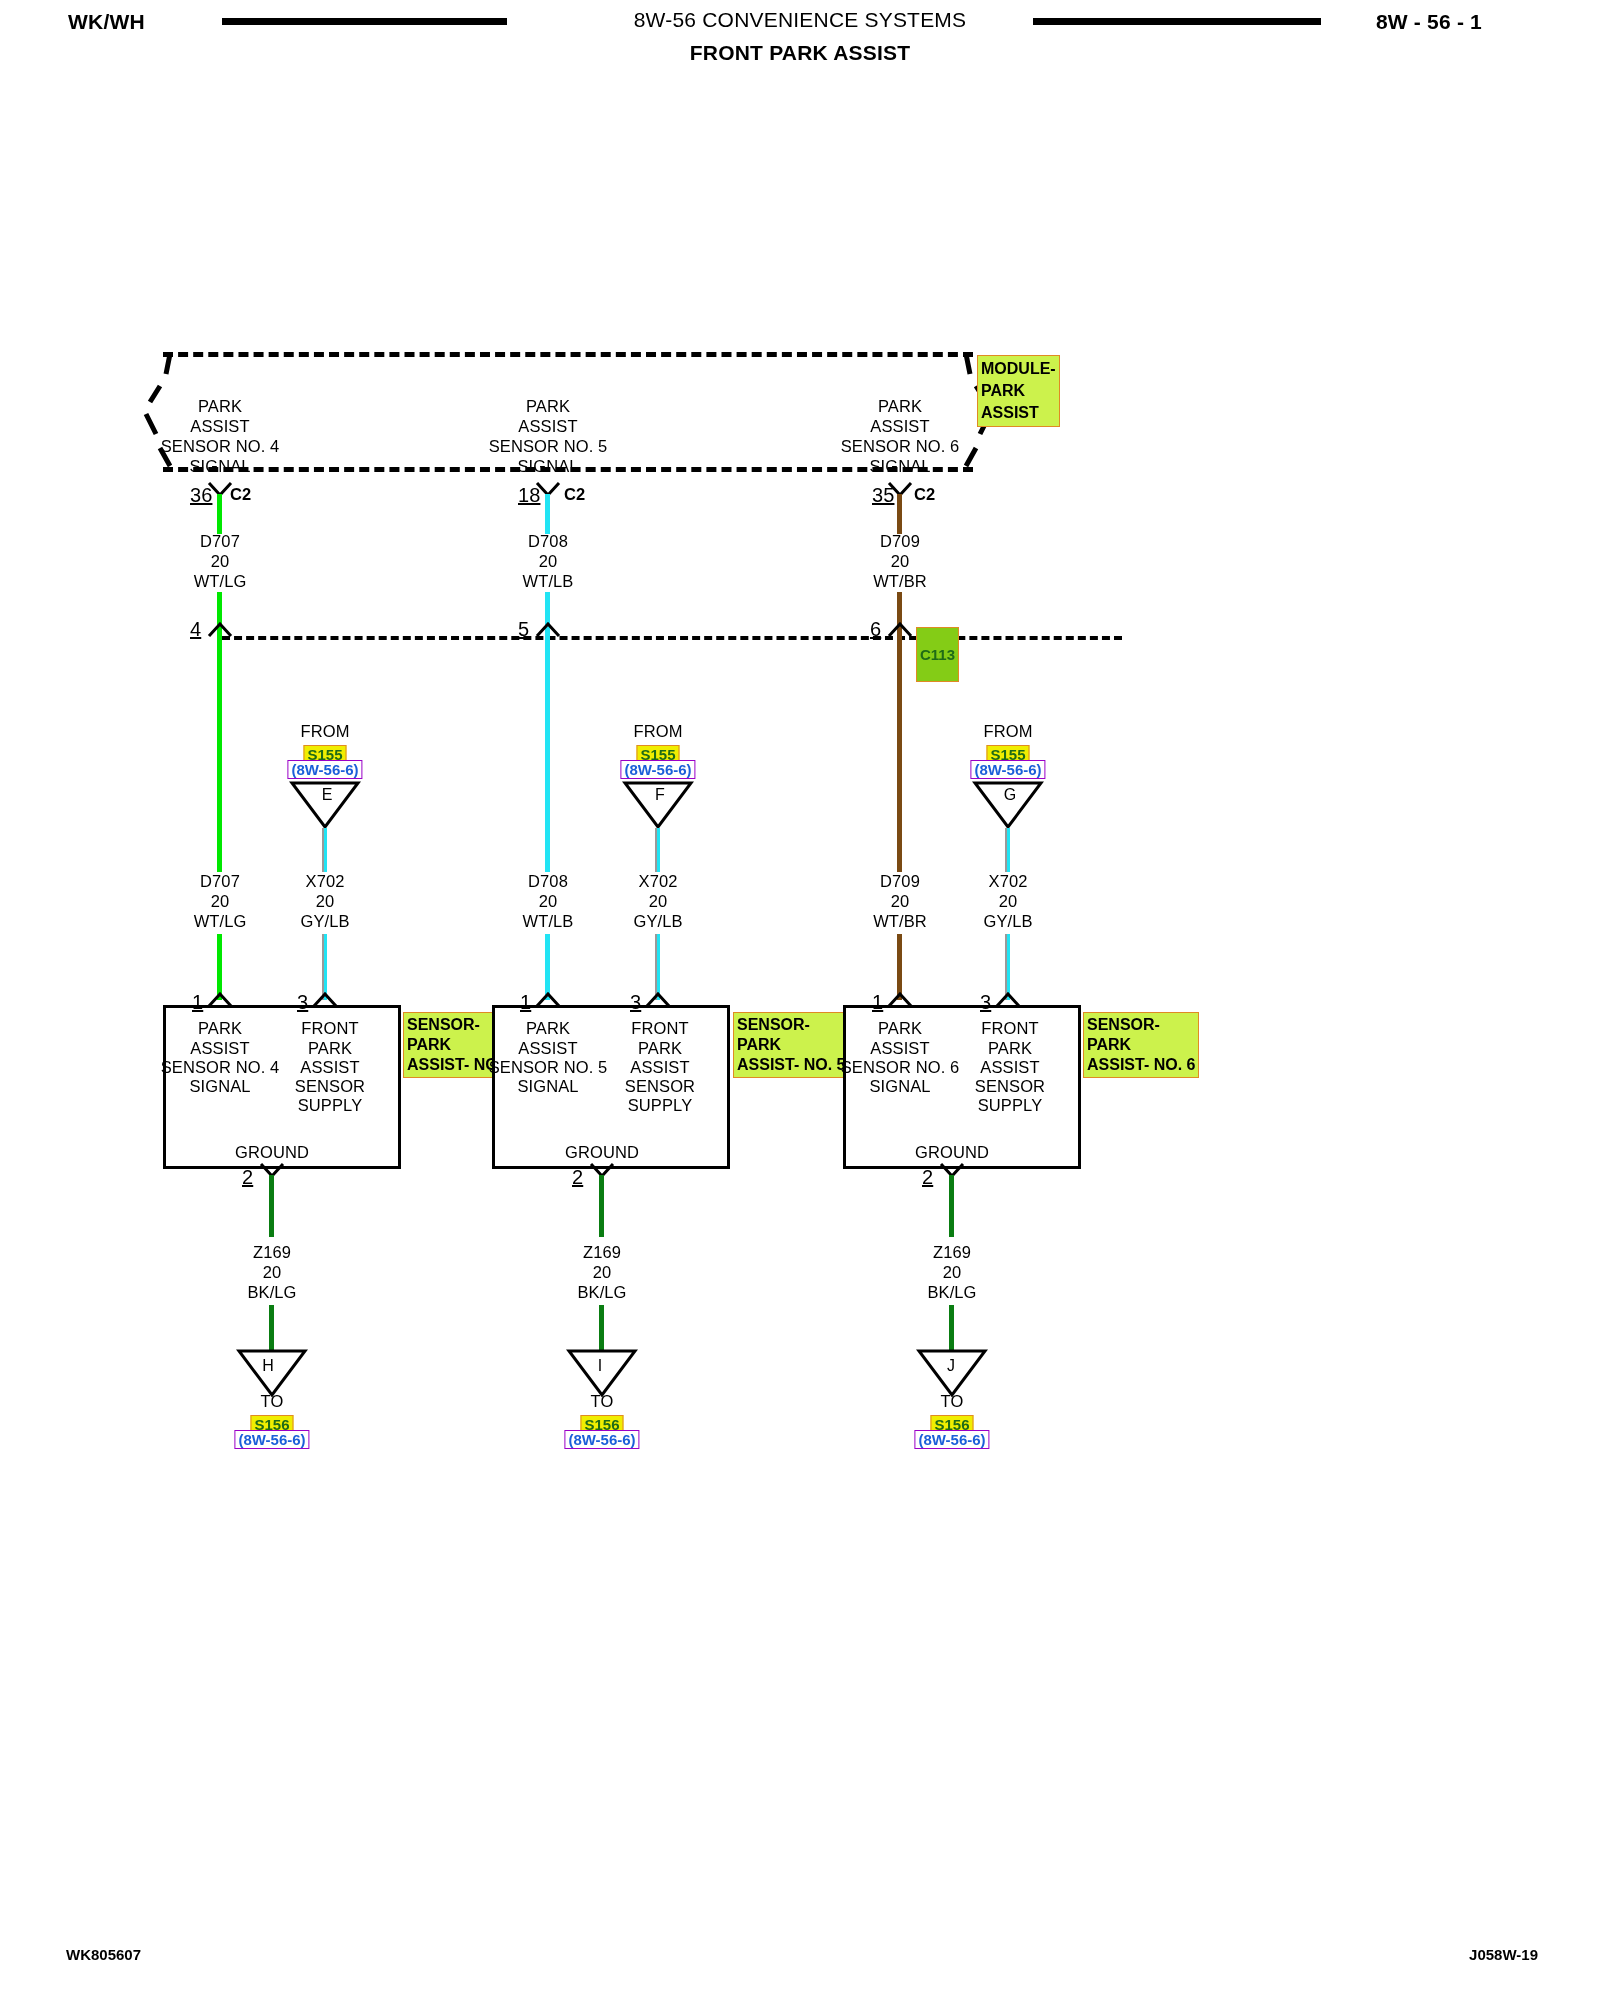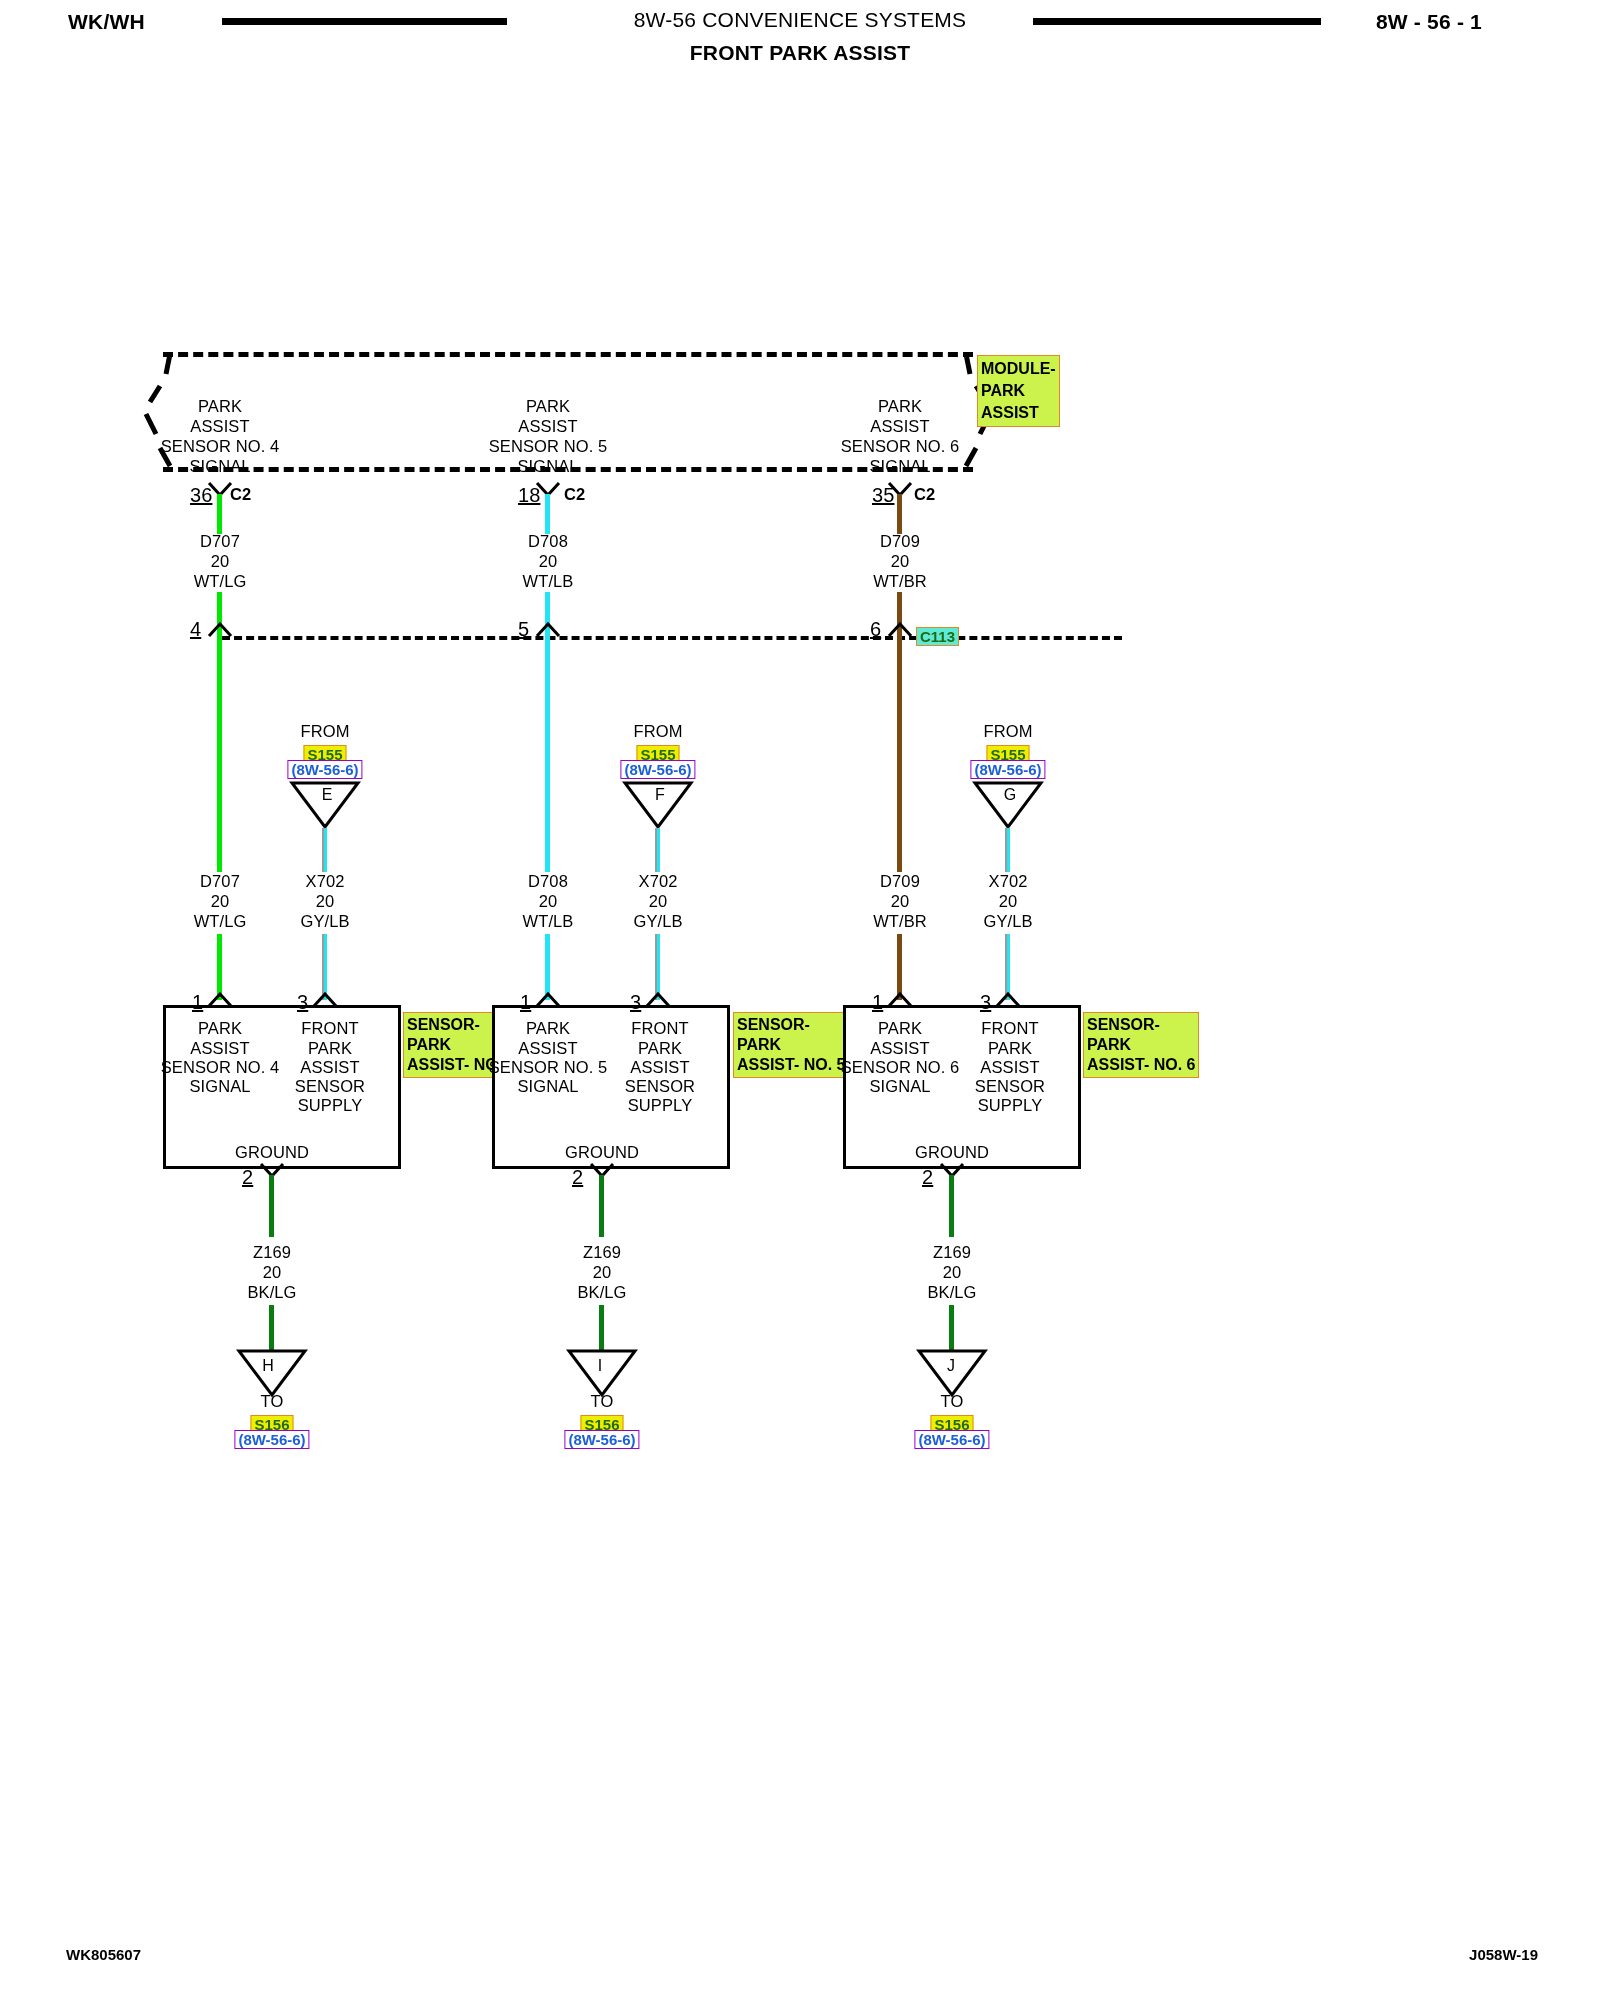--- a/index.html
+++ b/index.html
@@ -55,22 +55,22 @@
 
   
   .hl{position:absolute;background:#ccf24c;border:1.5px solid #e08a24;
       font-weight:bold;font-size:16px;line-height:20px;padding:2px 3px;white-space:nowrap;}
   .hl-sm{position:absolute;background:#f0ee00;border:1.5px solid #e08a24;
       color:#1f6b16;font-weight:bold;font-size:15px;line-height:15px;padding:1px 3px;white-space:nowrap;
       transform:translateX(-50%);}
   .ref{position:absolute;background:#ffffff;border:1.5px solid #9a00c8;
       color:#1b5fd9;font-weight:bold;font-size:15px;line-height:15px;padding:1px 3px;white-space:nowrap;
       transform:translateX(-50%);}
-  .hl-c113{position:absolute;background:#5eead4;border:1.5px solid #e08a24;
-      color:#1f6b16;font-weight:bold;font-size:15px;line-height:15px;padding:1px 3px;white-space:nowrap;}
+  .hl-c113{position:absolute;background:#84cc16;border:1.5px solid #e08a24;
+      color:#1f6b16;font-weight:bold;font-size:15px;line-height:15px;padding:19px 3px;white-space:nowrap;}
 
   
   .tri{position:absolute;width:72px;height:52px;transform:translateX(-50%);}
   .tri svg{display:block;}
   .tri-letter{position:absolute;transform:translateX(-50%);
       font-size:16px;text-align:center;}
 
   
   #c113-line{position:absolute;left:222px;top:636px;width:900px;height:0;
       border-top:4px dashed #000;}

